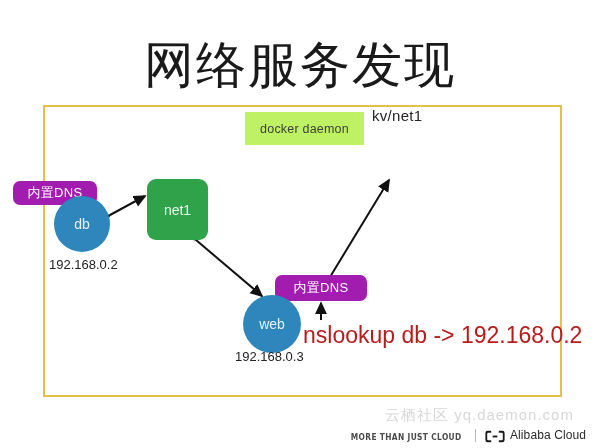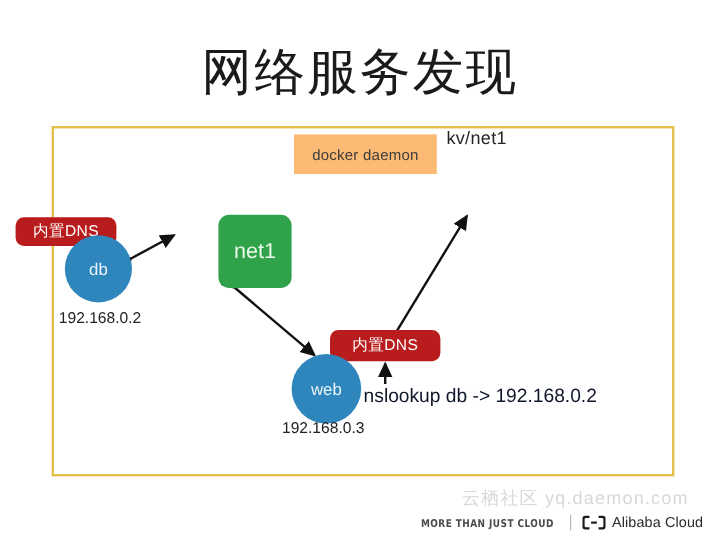--- a/index.html
+++ b/index.html
@@ -10,21 +10,21 @@
     overflow:hidden;
     position:relative;
   }
   .slide{position:absolute;inset:0;}
 
   
   .title{
     position:absolute;
     left:0;right:0;top:32px;
     text-align:center;
-    font-size:42px;
+    font-size:50px;
     font-weight:400;
     letter-spacing:2px;
     color:#1a1a1a;
     font-family:"DejaVu Sans","Liberation Sans",sans-serif;
   }
 
   
   .frame{
     position:absolute;
     left:43px;top:105px;
@@ -32,21 +32,21 @@
     border:2px solid #e2c04a;
     box-sizing:border-box;
     background:transparent;
   }
 
   
   .docker-daemon{
     position:absolute;
     left:245px;top:112px;
     width:119px;height:33px;
-    background:#fdba74;
+    background:#bef264;
     display:flex;align-items:center;justify-content:center;
     font-size:12.5px;
     color:#3d3d3d;
     letter-spacing:.2px;
   }
 
   
   .kv-title{
     position:absolute;
     left:372px;top:107px;
@@ -102,43 +102,42 @@
   .ip-web{left:235px;top:349px;}
 
   .net-box{
     position:absolute;
     left:147px;top:179px;
     width:61px;height:61px;
     background:#2fa24a;
     border-radius:9px;
     display:flex;align-items:center;justify-content:center;
     color:#eafbe9;
-    font-size:18px;
-    margin-left:35px;
+    font-size:14px;
   }
 
   
   .dns-badge{
     position:absolute;
-    background:#b91c1c;
+    background:#a21caf;
     border-radius:7px;
     color:#ffffff;
     font-size:13px;
     display:flex;align-items:center;justify-content:center;
     letter-spacing:.3px;
   }
   .dns-1{left:13px;top:181px;width:84px;height:24px;}
   .dns-2{left:275px;top:275px;width:92px;height:26px;}
 
   
   .nslookup{
     position:absolute;
     left:303px;top:322px;
-    font-size:16px;
-    color:#0f172a;
+    font-size:23px;
+    color:#b91c1c;
     white-space:nowrap;
     text-align:right;
   }
 
   
   .arrows{
     position:absolute;
     left:0;top:0;width:600px;height:448px;
     pointer-events:none;
   }

